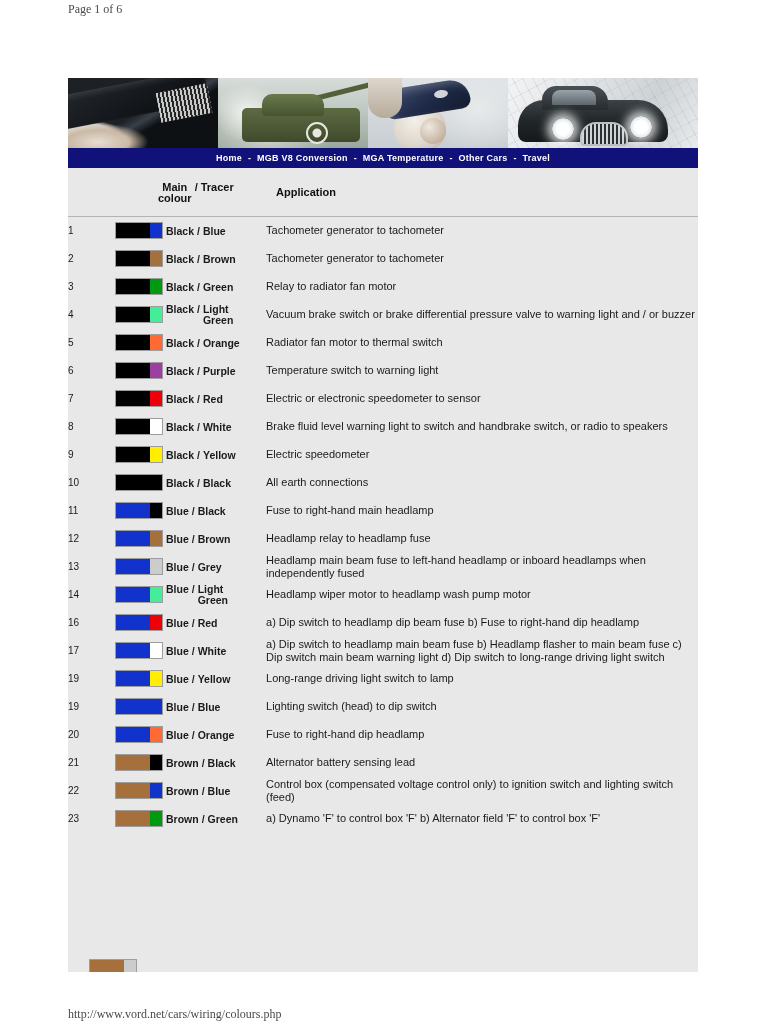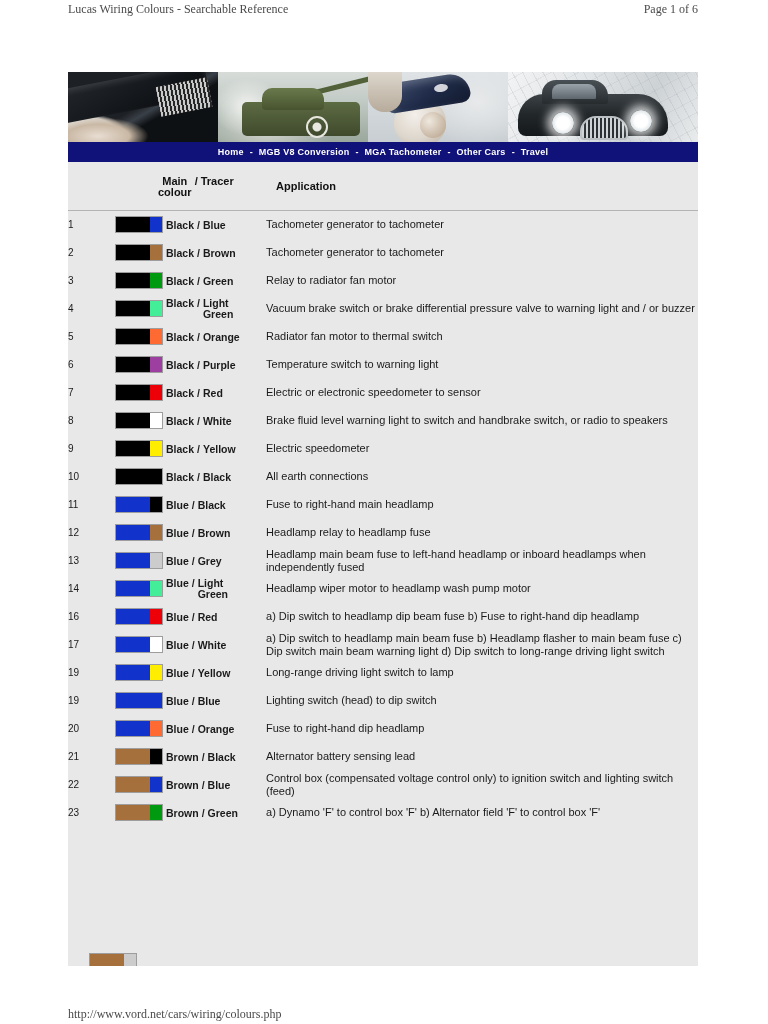--- a/index.html
+++ b/index.html
@@ -27,21 +27,21 @@
     justify-content: space-between;
     align-items: baseline;
   }
   .print-header { top: 2px; }
   .print-footer { top: 1007px; flex-direction: column; }
 
   
   .page-frame {
     position: absolute;
     left: 68px;
-    top: 72px;
+    top: 78px;
     width: 630px;
     height: 894px;
   }
 
   
   .banner {
     position: relative;
     width: 630px;
     height: 70px;
     overflow: hidden;
@@ -329,21 +329,20 @@
     width: 630px;
     height: 13px;
     overflow: hidden;
   }
   .partial-row .swatch { margin-top: 0; }
 </style>
 </head>
 <body>
 
 <div class="print-header">
-  <span>Lucas Wiring Colours - Searchable Reference</span>
   <span>Page 1 of 6</span>
 </div>
 
 <div class="page-frame">
 
   <div class="banner">
     <div class="seg seg-engine"></div>
     <div class="seg seg-tank">
       <div class="dust"></div>
       <div class="barrel"></div>
@@ -368,21 +367,21 @@
       <div class="lampR"></div>
     </div>
   </div>
 
   <div class="navbar">
     <div class="nav-inner">
       <a class="nav-link" href="#">Home</a>
       <span class="nav-sep">-</span>
       <a class="nav-link" href="#">MGB V8 Conversion</a>
       <span class="nav-sep">-</span>
-      <a class="nav-link" href="#">MGA Tachometer</a>
+      <a class="nav-link" href="#">MGA Temperature</a>
       <span class="nav-sep">-</span>
       <a class="nav-link" href="#">Other Cars</a>
       <span class="nav-sep">-</span>
       <a class="nav-link" href="#">Travel</a>
     </div>
   </div>
 
   <div class="table-wrap">
     <table class="colour-table">
       <colgroup>

